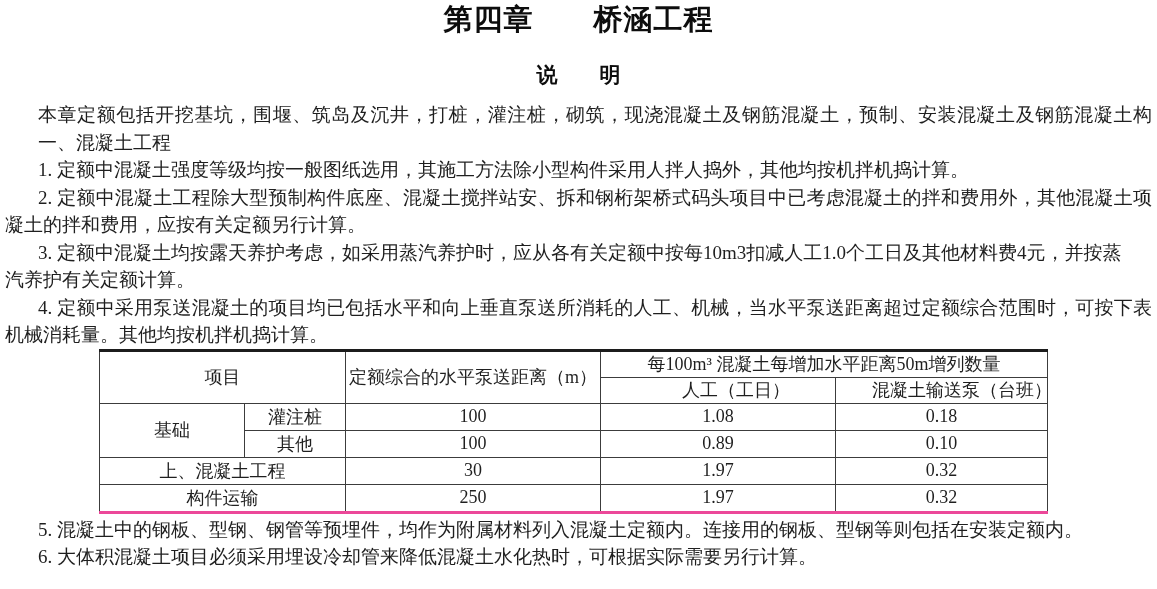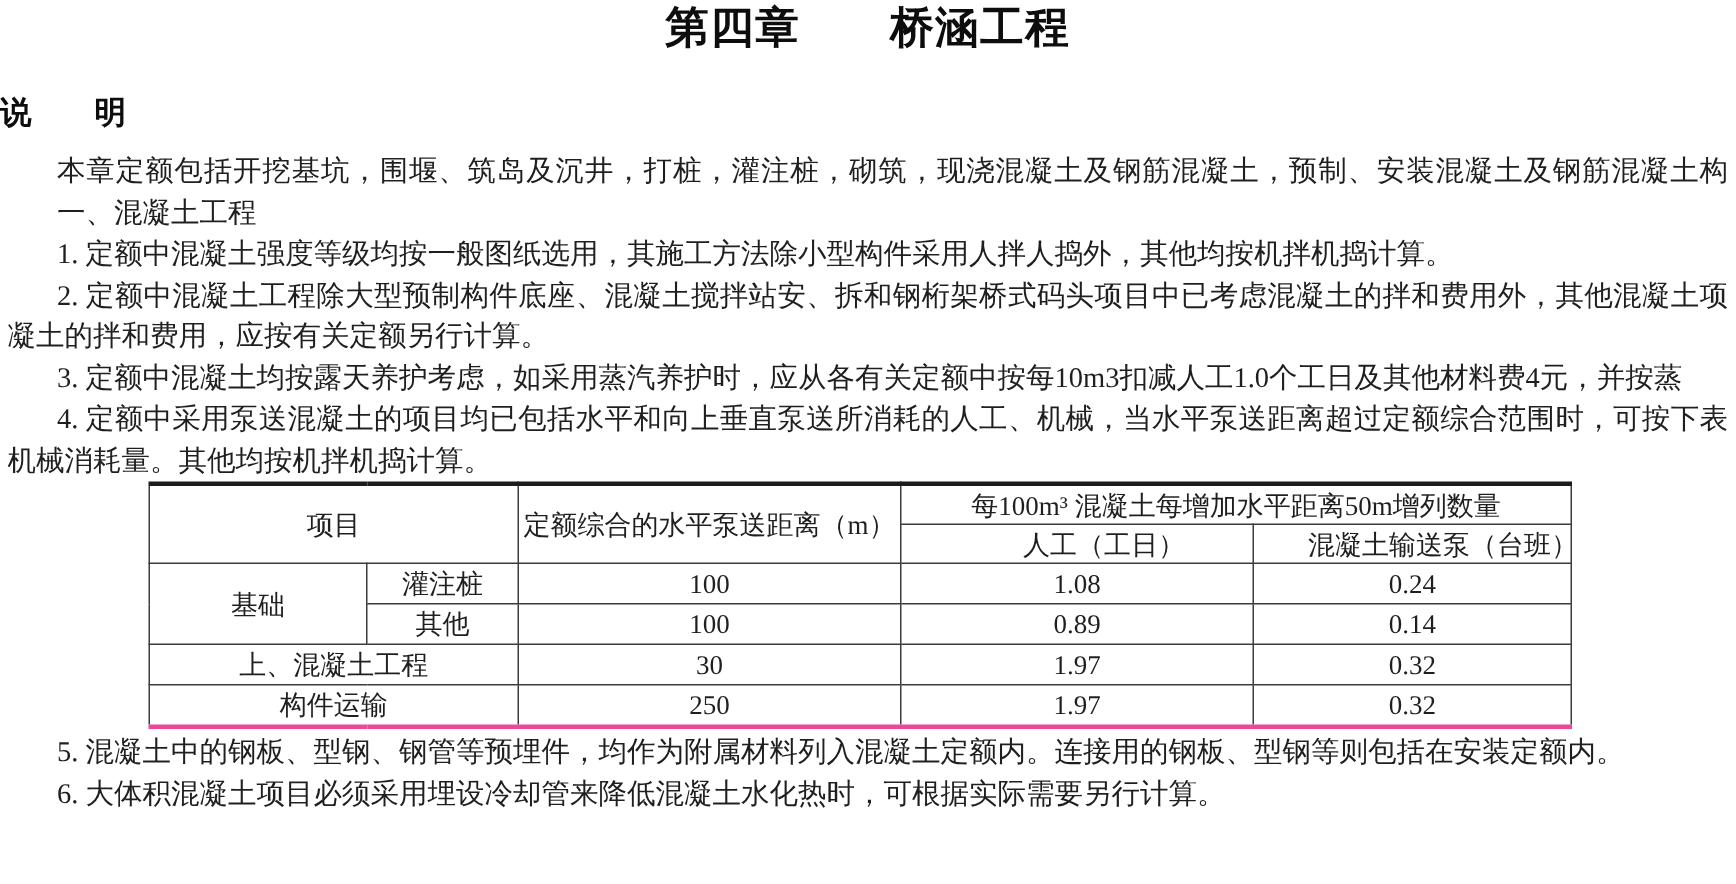--- a/index.html
+++ b/index.html
@@ -7,21 +7,21 @@
     width:1157px;height:589px;overflow:hidden;
     font-family:"Liberation Serif","DejaVu Serif",serif;
     color:#1f1f1f;
   }
   .page{width:1157px;height:589px;position:relative;}
   .doc-title{
     text-align:center;font-size:29px;font-weight:bold;color:#0d0d0d;
     padding-top:3px;height:33px;line-height:33px;letter-spacing:1px;
   }
   .doc-subtitle{
-    font-size:21px;font-weight:bold;color:#0d0d0d;
+    text-align:center;font-size:21px;font-weight:bold;color:#0d0d0d;
     margin-top:27px;height:25px;line-height:25px;
   }
   .content{margin-top:13px;padding:0 5px 0 5px;}
   .line{
     height:27.5px;line-height:27.5px;font-size:19px;
     overflow:hidden;white-space:nowrap;
   }
   .indent{padding-left:33px;}
   .j{white-space:normal;text-align:justify;text-align-last:justify;}
   table.pump-table{
@@ -46,20 +46,21 @@
   <div class="doc-title">第四章　　桥涵工程</div>
   <div class="doc-subtitle">说　　明</div>
 
   <div class="content">
     <div class="line indent j">本章定额包括开挖基坑，围堰、筑岛及沉井，打桩，灌注桩，砌筑，现浇混凝土及钢筋混凝土，预制、安装混凝土及钢筋混凝土构件，构件运输</div>
     <div class="line indent">一、混凝土工程</div>
     <div class="line indent">1. 定额中混凝土强度等级均按一般图纸选用，其施工方法除小型构件采用人拌人捣外，其他均按机拌机捣计算。</div>
     <div class="line indent j">2. 定额中混凝土工程除大型预制构件底座、混凝土搅拌站安、拆和钢桁架桥式码头项目中已考虑混凝土的拌和费用外，其他混凝土项目中均未考</div>
     <div class="line">凝土的拌和费用，应按有关定额另行计算。</div>
     <div class="line indent">3. 定额中混凝土均按露天养护考虑，如采用蒸汽养护时，应从各有关定额中按每10m3扣减人工1.0个工日及其他材料费4元，并按蒸</div>
+    <div class="line">汽养护有关定额计算。</div>
     <div class="line indent j">4. 定额中采用泵送混凝土的项目均已包括水平和向上垂直泵送所消耗的人工、机械，当水平泵送距离超过定额综合范围时，可按下表增列人工及</div>
     <div class="line">机械消耗量。其他均按机拌机捣计算。</div>
   </div>
 
   <table class="pump-table">
     <colgroup>
       <col style="width:145px">
         <col style="width:101px">
         <col style="width:255px">
       <col style="width:235px">
@@ -73,27 +74,27 @@
       </tr>
       <tr class="hrow2">
         <td>人工（工日）</td>
         <td>混凝土输送泵（台班）</td>
       </tr>
       <tr class="drow">
         <td rowspan="2">基础</td>
         <td>灌注桩</td>
         <td>100</td>
         <td>1.08</td>
-        <td>0.24</td>
+        <td>0.18</td>
       </tr>
       <tr class="drow">
         <td>其他</td>
         <td>100</td>
         <td>0.89</td>
-        <td>0.14</td>
+        <td>0.10</td>
       </tr>
       <tr class="drow">
         <td colspan="2">上、混凝土工程</td>
         <td>30</td>
         <td>1.97</td>
         <td>0.32</td>
       </tr>
       <tr class="drow">
         <td colspan="2">构件运输</td>
         <td>250</td>

